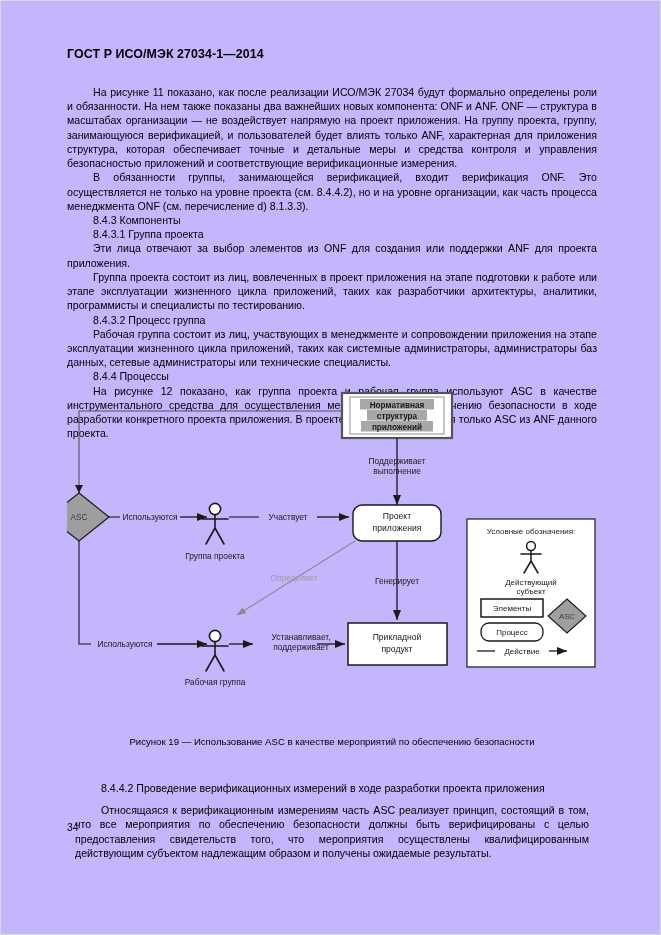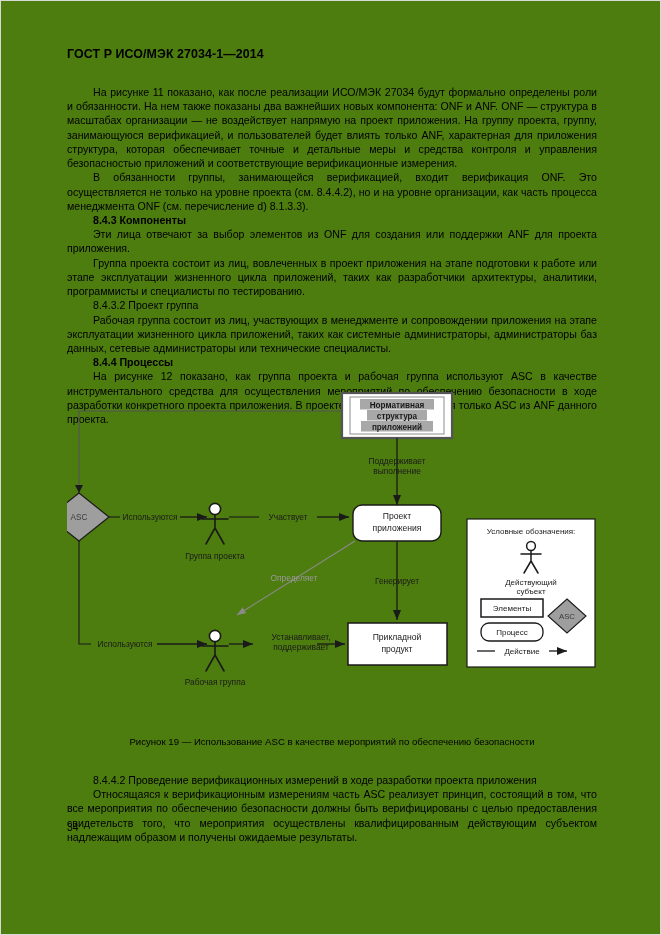--- a/index.html
+++ b/index.html
@@ -6,81 +6,82 @@
   body{
     width:661px;height:935px;position:relative;
     font-family:"Liberation Sans","DejaVu Sans",sans-serif;
     color:#000;
     -webkit-font-smoothing:antialiased;
   }
   .page{
     position:absolute;inset:0;
     border:1px solid #d9d9d9;
     box-sizing:border-box;
-    background:#4d7c0f;
+    background:#c4b5fd;
   }
   .content{
     position:absolute;
     left:66px;top:0;width:530px;height:935px;
   }
   
   .doc-header{
     position:absolute;left:0;top:46px;
     font-size:12.4px;font-weight:bold;letter-spacing:.1px;
     white-space:nowrap;
   }
   
   .body-text{
     position:absolute;left:0;top:84px;width:530px;
     font-size:10.6px;line-height:14.22px;
     text-align:justify;
     text-justify:inter-word;
   }
   .body-text p{margin:0;text-indent:26px;}
-  .head-num{font-weight:bold;}
+  .head-num{font-weight:normal;}
 
   
   .figure{
     position:absolute;left:0;top:388px;width:530px;height:300px;
   }
   .figure svg{display:block;}
   .fig-caption{
     position:absolute;left:0;top:735px;width:530px;
     text-align:center;font-size:9.6px;
   }
 
   
   .tail-text{
     position:absolute;left:0;top:772px;width:530px;
     font-size:10.6px;line-height:14.22px;
     text-align:justify;
   }
-  .tail-text p{margin:0;text-indent:26px;}
+  .tail-text p{margin:8px;text-indent:26px;}
 
   .page-num{
     position:absolute;left:0;top:821px;
     font-size:10.4px;
   }
   .svg-label{font-family:"Liberation Sans","DejaVu Sans",sans-serif;}
 </style>
 </head>
 <body>
 
 <div class="page">
  <div class="content">
 
   <div class="doc-header">ГОСТ Р ИСО/МЭК 27034-1—2014</div>
 
   <div class="body-text">
     <p>На рисунке 11 показано, как после реализации ИСО/МЭК 27034 будут формально определены роли и обязанности. На нем также показаны два важнейших новых компонента: ONF и ANF. ONF — структура в масштабах организации — не воздействует напрямую на проект приложения. На группу проекта, группу, занимающуюся верификацией, и пользователей будет влиять только ANF, характерная для приложения структура, которая обеспечивает точные и детальные меры и средства контроля и управления безопасностью приложений и соответствующие верификационные измерения.</p>
     <p>В обязанности группы, занимающейся верификацией, входит верификация ONF. Это осуществляется не только на уровне проекта (см. 8.4.4.2), но и на уровне организации, как часть процесса менеджмента ONF (см. перечисление d) 8.1.3.3).</p>
     <p class="head-num">8.4.3  Компоненты</p>
+    <p>8.4.3.1  Группа проекта</p>
     <p>Эти лица отвечают за выбор элементов из ONF для создания или поддержки ANF для проекта приложения.</p>
     <p>Группа проекта состоит из лиц, вовлеченных в проект приложения на этапе подготовки к работе или этапе эксплуатации жизненного цикла приложений, таких как разработчики архитектуры, аналитики, программисты и специалисты по тестированию.</p>
-    <p>8.4.3.2  Проект группа</p>
+    <p>8.4.3.2  Процесс группа</p>
     <p>Рабочая группа состоит из лиц, участвующих в менеджменте и сопровождении приложения на этапе эксплуатации жизненного цикла приложений, таких как системные администраторы, администраторы баз данных, сетевые администраторы или технические специалисты.</p>
     <p class="head-num">8.4.4  Процессы</p>
     <p>На рисунке 12 показано, как группа проекта и рабочая группа используют ASC в качестве инструментального средства для осуществления мероприятий по обеспечению безопасности в ходе разработки конкретного проекта приложения. В проекте будут использоваться только ASC из ANF данного проекта.</p>
   </div>
 
   <div class="figure">
     <svg width="530" height="300" viewBox="0 0 530 300" xmlns="http://www.w3.org/2000/svg">
       <defs>
         <marker id="ah" markerWidth="9" markerHeight="9" refX="8" refY="3.2" orient="auto">
           <path d="M0,0 L8,3.2 L0,6.4 z" fill="#1a1a1a"></path>

